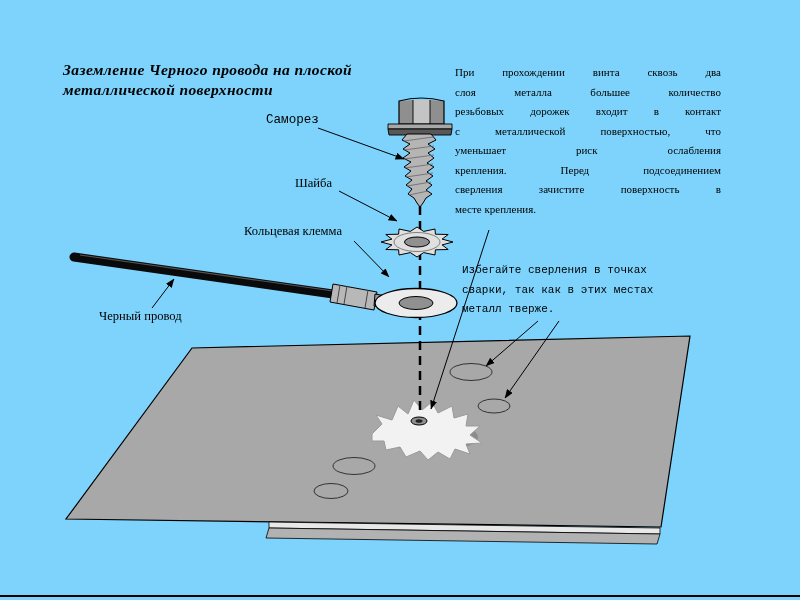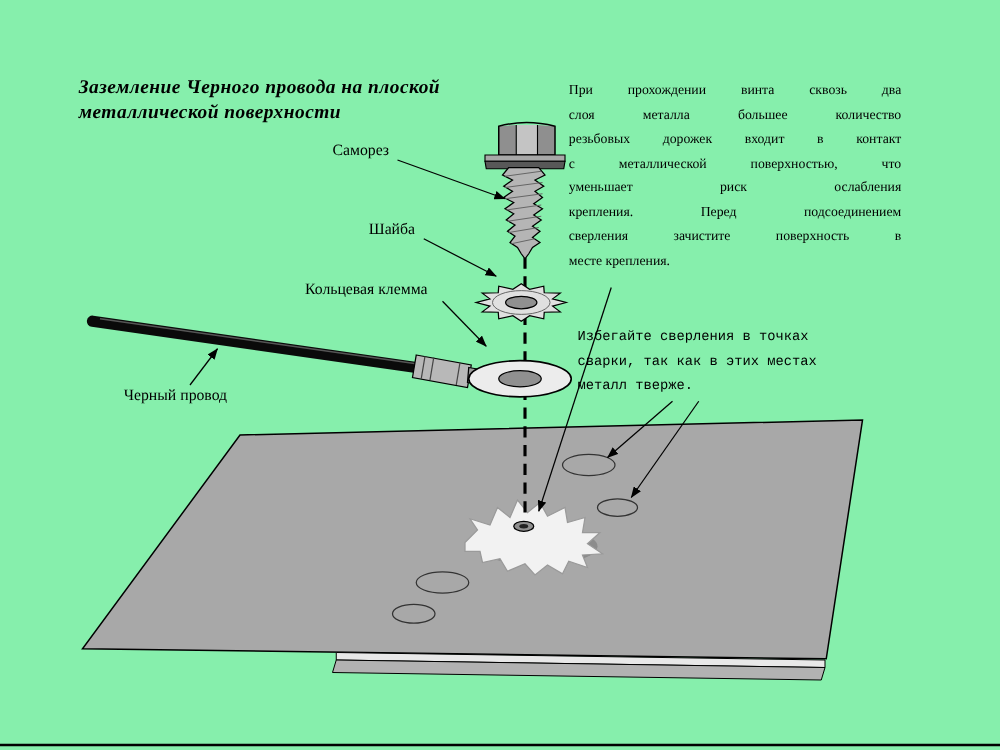--- a/index.html
+++ b/index.html
@@ -1,34 +1,34 @@
 <!DOCTYPE html>
 <html><head>
 <meta charset="utf-8">
 <style>
   html,body { margin:0; padding:0; background:#fff; }
   .page {
-    position:relative; width:800px; height:600px; background:#86efac;
+    position:relative; width:800px; height:600px; background:#7dd3fc;
     overflow:hidden; color:#000;
     font-family:"Liberation Serif","DejaVu Serif",serif;
   }
   .title {
     position:absolute; left:63px; top:60px;
     font-weight:bold; font-style:italic;
     font-size:15.5px; line-height:20px; letter-spacing:0.4px;
     white-space:nowrap;
   }
   .para { position:absolute; font-size:11px; line-height:19.5px; }
   #para-threading { left:455px; top:63px; width:266px; }
   #para-weld      { left:462px; top:261px; width:234px;font-family:Liberation Mono, monospace; }
   .pline { text-align:justify; text-align-last:justify; }
   .pline.last { text-align-last:left; }
   .pleft { text-align:left; }
   .label { position:absolute; font-size:12.6px; white-space:nowrap; }
-  #label-screw { left:266px; top:113px; }
+  #label-screw { left:266px; top:113px;font-family:Liberation Mono, monospace; }
   #label-washer { left:295px; top:176px; }
   #label-ring  { left:244px; top:224px; }
   #label-wire  { left:99px;  top:309px;text-align:right; }
   svg.diagram { position:absolute; left:0; top:0; }
   .bottom-rule { position:absolute; left:0; top:595px; width:800px; height:2px; background:#000; }
 </style>
 </head>
 <body>
 
 <div class="page">

